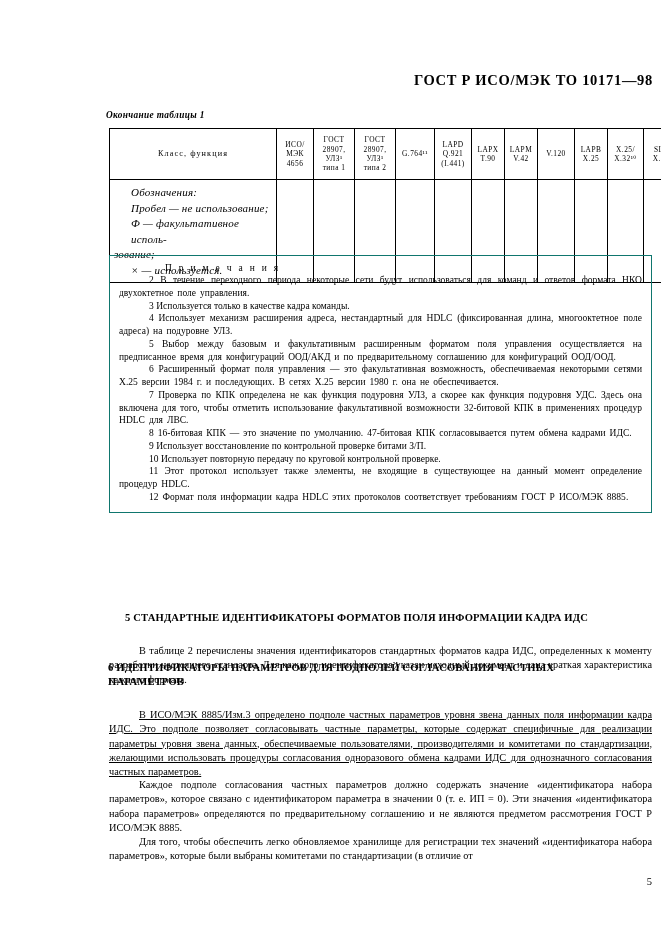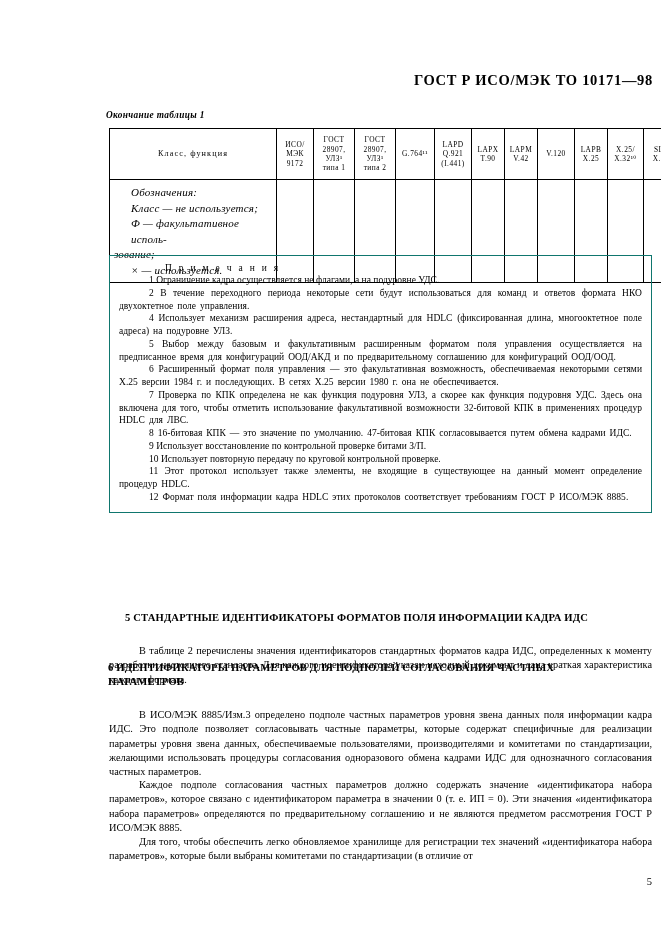--- a/index.html
+++ b/index.html
@@ -130,21 +130,21 @@
 
   .body-p {
     position: absolute;
     font-size: 10.3px;
     line-height: 1.385;
     text-align: justify;
     text-indent: 30px;
     letter-spacing: 0.0px;
   }
   .p-sec5 { left: 61px; top: 644px; width: 543px; }
-  .p-sec6a { left: 61px; top: 708px; width: 543px; }
+  .p-sec6a { left: 61px; top: 708px; width: 543px; text-decoration: underline; }
   .p-sec6b { left: 61px; top: 778px; width: 543px; }
   .p-sec6c { left: 61px; top: 835px; width: 543px; }
 
   
   .page-number {
     position: absolute;
     right: 57px;
     top: 876px;
     font-size: 10.5px;
   }
@@ -160,21 +160,21 @@
 
   <table class="fmt-table">
     <thead>
       <tr>
         <th class="col-class" style="width:164px">
           <span class="hl">Класс, функция</span>
         </th>
         <th style="width:34px">
           <span class="hl">ИСО/</span>
           <span class="hl">МЭК</span>
-          <span class="hl">9172</span>
+          <span class="hl">4656</span>
         </th>
         <th style="width:38px">
           <span class="hl">ГОСТ</span>
           <span class="hl">28907,</span>
           <span class="hl">УЛЗ¹</span>
           <span class="hl">типа 1</span>
         </th>
         <th style="width:38px">
           <span class="hl">ГОСТ</span>
           <span class="hl">28907,</span>
@@ -211,21 +211,21 @@
         <th style="width:32px">
           <span class="hl">SLP</span>
           <span class="hl">X.75</span>
         </th>
       </tr>
     </thead>
     <tbody>
       <tr>
         <td class="legend-cell">
           <span class="lg lg-in">Обозначения:</span>
-          <span class="lg lg-in">Класс — не используется;</span>
+          <span class="lg lg-in">Пробел — не использование;</span>
           <span class="lg lg-in">Ф — факультативное исполь-</span>
           <span class="lg">зование;</span>
           <span class="lg lg-in">× — используется.</span>
         </td>
         <td class="blank-cell"></td>
         <td class="blank-cell"></td>
         <td class="blank-cell"></td>
         <td class="blank-cell"></td>
         <td class="blank-cell"></td>
         <td class="blank-cell"></td>
@@ -233,22 +233,22 @@
         <td class="blank-cell"></td>
         <td class="blank-cell"></td>
         <td class="blank-cell"></td>
         <td class="blank-cell"></td>
       </tr>
     </tbody>
   </table>
 
   <div class="notes-box">
     <div class="notes-title">П р и м е ч а н и я</div>
-    <p class="note">1 Ограничение кадра осуществляется не флагами, а на подуровне УДС.</p>
     <p class="note spread">2 В течение переходного периода некоторые сети будут использоваться для команд и ответов формата НКО двухоктетное поле управления.</p>
+    <p class="note">3 Используется только в качестве кадра команды.</p>
     <p class="note spread">4 Использует механизм расширения адреса, нестандартный для HDLC (фиксированная длина, многооктетное поле адреса) на подуровне УЛЗ.</p>
     <p class="note spread">5 Выбор между базовым и факультативным расширенным форматом поля управления осуществляется на предписанное время для конфигураций ООД/АКД и по предварительному соглашению для конфигураций ООД/ООД.</p>
     <p class="note spread">6 Расширенный формат поля управления — это факультативная возможность, обеспечиваемая некоторыми сетями X.25 версии 1984 г. и последующих. В сетях X.25 версии 1980 г. она не обеспечивается.</p>
     <p class="note spread">7 Проверка по КПК определена не как функция подуровня УЛЗ, а скорее как функция подуровня УДС. Здесь она включена для того, чтобы отметить использование факультативной возможности 32-битовой КПК в применениях процедур HDLC для ЛВС.</p>
     <p class="note spread">8 16-битовая КПК — это значение по умолчанию. 47-битовая КПК согласовывается путем обмена кадрами ИДС.</p>
     <p class="note">9 Использует восстановление по контрольной проверке битами З/П.</p>
     <p class="note">10 Использует повторную передачу по круговой контрольной проверке.</p>
     <p class="note spread">11 Этот протокол использует также элементы, не входящие в существующее на данный момент определение процедур HDLC.</p>
     <p class="note spread">12 Формат поля информации кадра HDLC этих протоколов соответствует требованиям ГОСТ Р ИСО/МЭК 8885.</p>
   </div>

